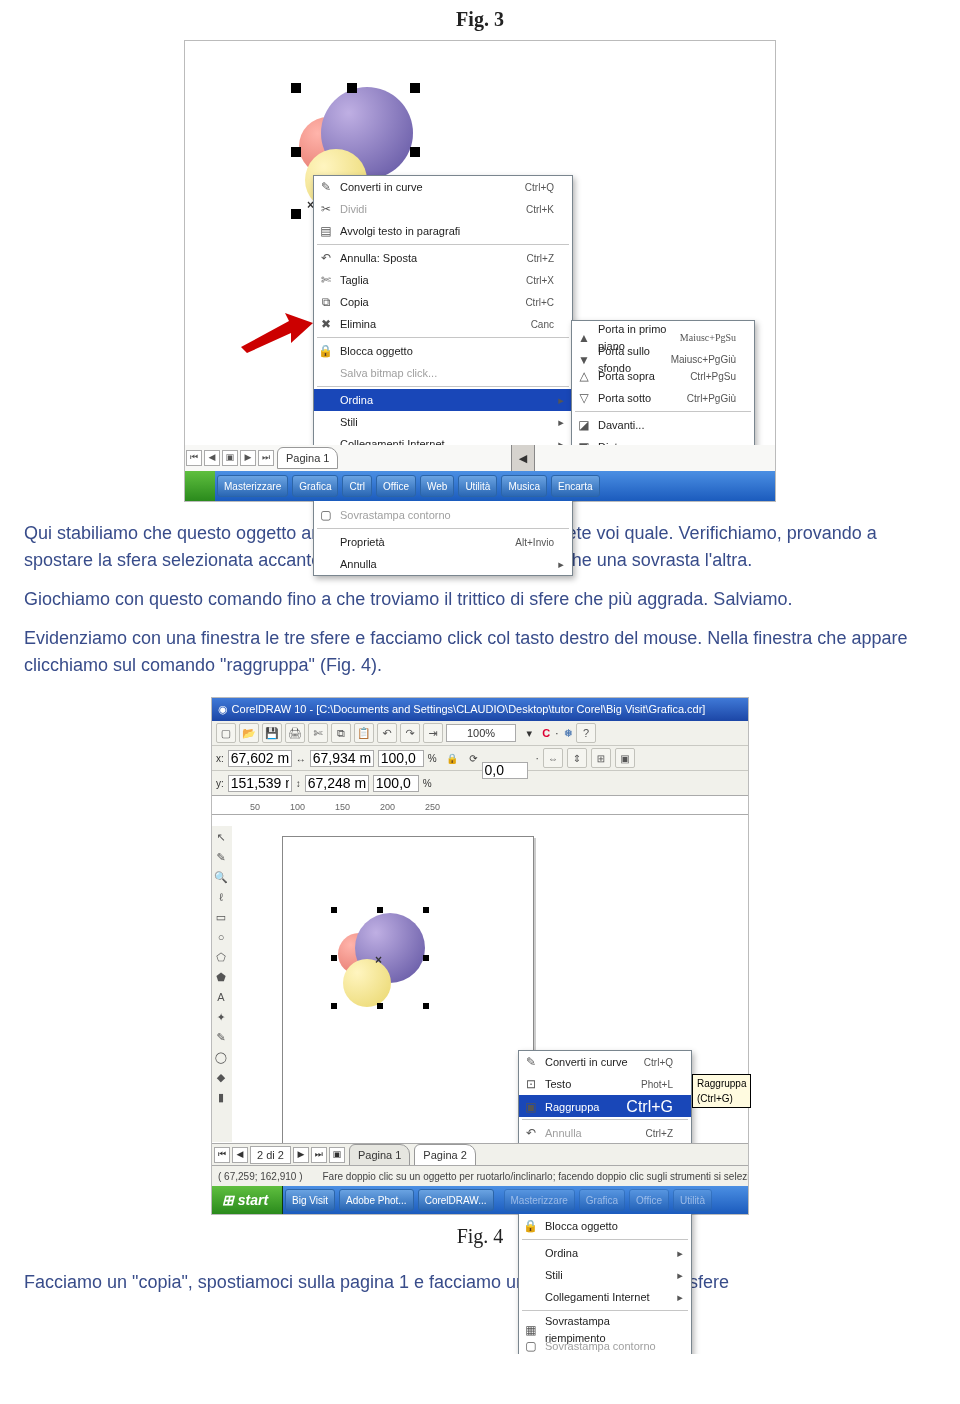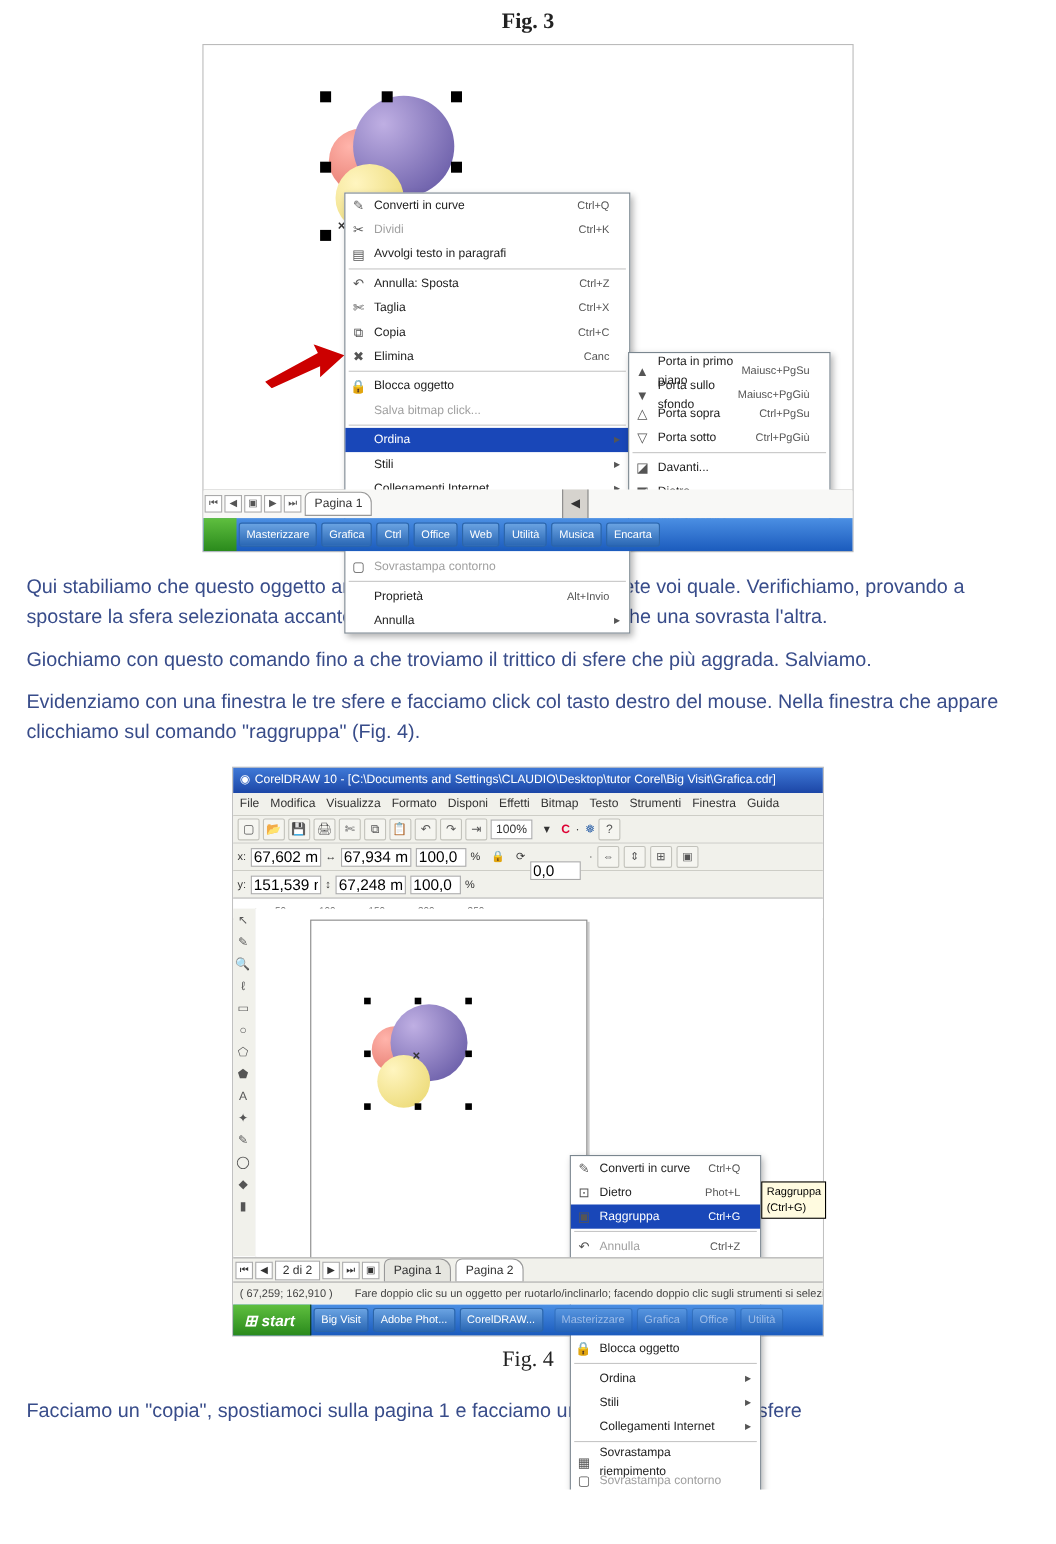--- a/index.html
+++ b/index.html
@@ -185,21 +185,21 @@
           <span class="icon"></span>
           <span>Annulla</span>
           <span style="font-size: 10px; color: rgb(85, 85, 85);"></span>
           <span class="arrowr">▸</span>
         </div>
       </div>
     <div class="ctxmenu menu2" id="menu2">
         <div class="row">
           <span class="icon">▲</span>
           <span>Porta in primo piano</span>
-          <span style="font-size: 10px; color: rgb(85, 85, 85);">Maiusc+PgSu</span>
+          <span style="font-size: 10px; color: rgb(85, 85, 85); font-family: Liberation Serif, serif;">Maiusc+PgSu</span>
           <span class="arrowr"></span>
         </div>
         <div class="row">
           <span class="icon">▼</span>
           <span>Porta sullo sfondo</span>
           <span style="font-size: 10px; color: rgb(85, 85, 85);">Maiusc+PgGiù</span>
           <span class="arrowr"></span>
         </div>
         <div class="row">
           <span class="icon">△</span>
@@ -261,45 +261,32 @@
 
 <div class="body-text">Qui stabiliamo che questo oggetto andrà "sotto" un'altra sfera (decidete voi quale. Verifichiamo, provando a spostare la sfera selezionata accanto all'altra da voi scelta: vedrete che una sovrasta l'altra.</div>
 <div class="body-text" style="margin-top:-6px">Giochiamo con questo comando fino a che troviamo il trittico di sfere che più aggrada. Salviamo.</div>
 <div class="body-text" style="margin-top:-6px">Evidenziamo con una finestra le tre sfere e facciamo click col tasto destro del mouse. Nella finestra che appare clicchiamo sul comando "raggruppa" (Fig. 4).</div>
 
 <div class="fig2">
   <div class="titlebar">
     <span style="margin-right:4px">◉</span>
     <span>CorelDRAW 10 - [C:\Documents and Settings\CLAUDIO\Desktop\tutor Corel\Big Visit\Grafica.cdr]</span>
   </div>
-  <div class="menubar" id="mb">
-      <span>File</span>
-      <span>Modifica</span>
-      <span>Visualizza</span>
-      <span>Formato</span>
-      <span>Disponi</span>
-      <span>Effetti</span>
-      <span>Bitmap</span>
-      <span>Testo</span>
-      <span>Strumenti</span>
-      <span>Finestra</span>
-      <span>Guida</span>
-    </div>
   <div class="toolbar">
     <div class="tbtn">▢</div>
     <div class="tbtn">📂</div>
     <div class="tbtn">💾</div>
     <div class="tbtn">🖨</div>
     <div class="tbtn">✄</div>
     <div class="tbtn">⧉</div>
     <div class="tbtn">📋</div>
     <div class="tbtn">↶</div>
     <div class="tbtn">↷</div>
     <div class="tbtn">⇥</div>
-    <div style="border:1px solid #aaa;padding:0 4px;height:16px;background:#fff;display:flex;align-items:center">100%</div>
+    <div style="border:1px solid #aaa;padding:0 20px;height:16px;background:#fff;display:flex;align-items:center">100%</div>
     <div style="width:20px;text-align:center">▾</div>
     <div style="font-weight:700;color:#d03">C</div>
     <div style="margin:0 2px">·</div>
     <div style="color:#36a">❅</div>
     <div class="tbtn">?</div>
   </div>
   <div class="propbar">
     <span>x:</span>
       <input value="67,602 mm" style="">
     <span>↔</span>
@@ -364,28 +351,28 @@
     </div>
     <div class="ctxmenu menu3" id="menu3">
         <div class="row">
           <span class="icon">✎</span>
           <span>Converti in curve</span>
           <span style="font-size: 10px; color: rgb(85, 85, 85);">Ctrl+Q</span>
           <span class="arrowr"></span>
         </div>
         <div class="row">
           <span class="icon">⊡</span>
-          <span>Dietro</span>
+          <span>Testo</span>
           <span style="font-size: 10px; color: rgb(85, 85, 85);">Phot+L</span>
           <span class="arrowr"></span>
         </div>
         <div class="row sel">
           <span class="icon">▣</span>
           <span>Raggruppa</span>
-          <span style="font-size: 10px; color: rgb(255, 255, 255);">Ctrl+G</span>
+          <span style="font-size: 16px; color: rgb(255, 255, 255);">Ctrl+G</span>
           <span class="arrowr"></span>
         </div>
         <div class="sep"></div>
         <div class="row dis">
           <span class="icon">↶</span>
           <span>Annulla</span>
           <span style="font-size: 10px; color: rgb(85, 85, 85);">Ctrl+Z</span>
           <span class="arrowr"></span>
         </div>
         <div class="row">

